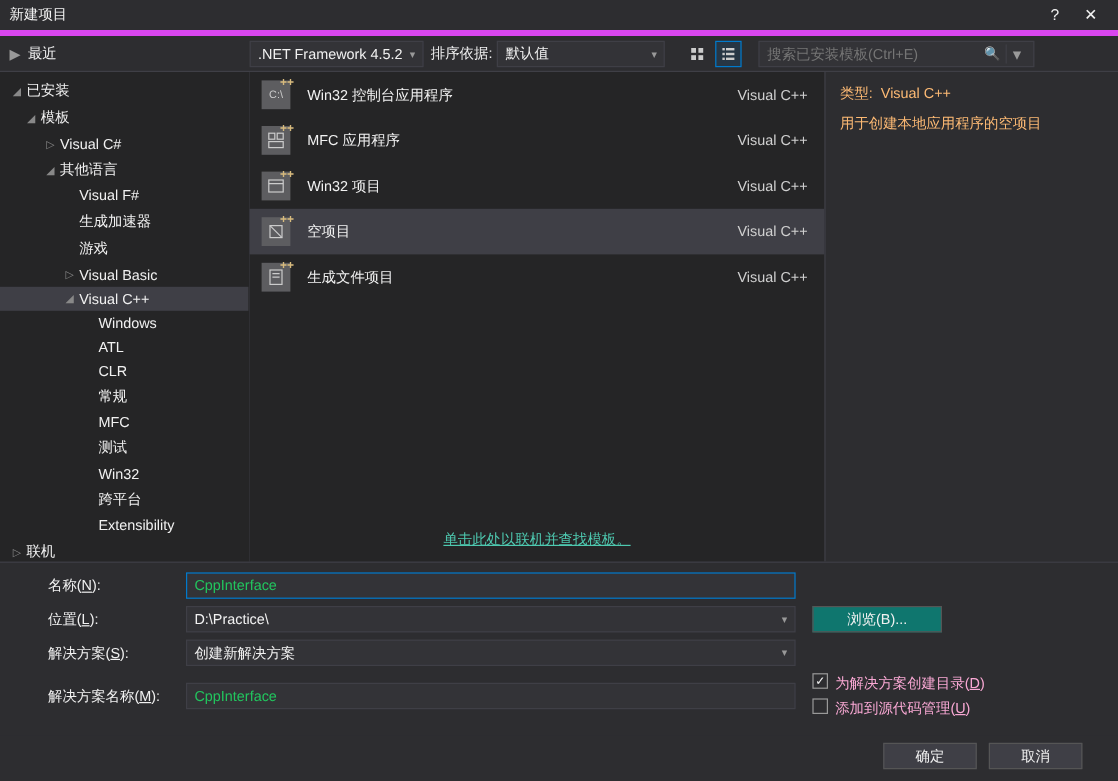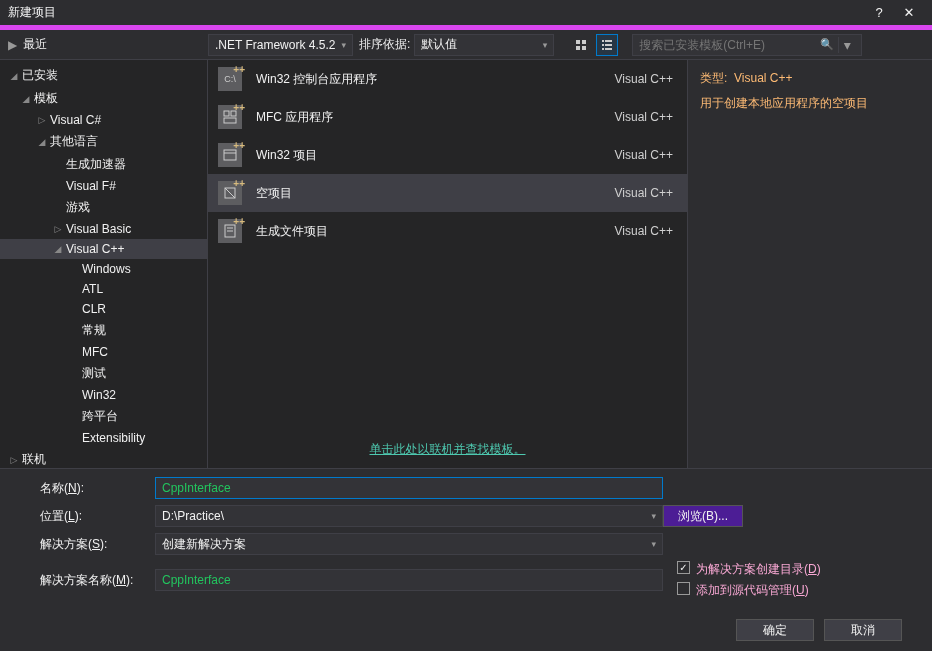--- a/index.html
+++ b/index.html
@@ -40,21 +40,21 @@
 .tpl-footer-link a { color: #4ec9b0; text-decoration: underline; cursor: pointer; font-size: 12px; font-family: Liberation Serif, serif; }
 .detail-panel { width: 245px; background: #2d2d30; padding: 10px 12px; border-left: 1px solid #3f3f46; }
 .detail-row { font-size: 12px; color: #fdba74; margin-bottom: 8px; }
 .bottom-panel { background: #2d2d30; border-top: 1px solid #3f3f46; padding: 8px 14px 8px 40px; }
 .form-row { display: flex; align-items: center; margin-bottom: 6px; }
 .form-label { width: 115px; color: #f1f1f1; font-size: 12px; }
 .textbox { flex: 1; max-width: 508px; background: #333337; border: 1px solid #3f3f46; color: #22c55e; height: 22px; padding: 0 6px; font-size: 12px; }
 .textbox.hl { border: 1px solid #007acc; }
 .combo { flex: 1; max-width: 508px; background: #333337; border: 1px solid #3f3f46; color: #f1f1f1; height: 22px; padding: 0 6px; font-size: 12px; display: flex; align-items: center; }
 .combo .c-arrow { margin-left: auto; font-size: 9px; color: #999; }
-.browse-btn { background: #4c1d95; border: 1px solid #555; color: #f1f1f1; height: 22px; padding: 0 14px; font-size: 12px; }
+.browse-btn { margin-left: 14px; background: #0f766e; border: 1px solid #555; color: #f1f1f1; height: 22px; padding: 0 28px; font-size: 12px; }
 .checkbox-area { margin-left: 14px; display: flex; flex-direction: column; gap: 4px; }
 .checkbox-row { display: flex; align-items: flex-start; gap: 6px; color: #f9a8d4; font-size: 12px; }
 .cb { width: 13px; height: 13px; border: 1px solid #999; display: inline-flex; align-items: center; justify-content: center; font-size: 10px; }
 .cb.checked::after { content: "✓"; color: #f1f1f1; }
 .dlg-buttons { display: flex; justify-content: flex-end; padding: 6px 30px 10px 0; gap: 10px; }
 .dlg-btn { background: #3f3f46; border: 1px solid #555; color: #f1f1f1; height: 22px; padding: 0 26px; font-size: 12px; }
 </style>
 </head>
 <body>
 
@@ -118,25 +118,25 @@
     <div class="tree-item indent-2">
         <span class="tw">▷</span>
         <span>Visual C#</span>
       </div>
     <div class="tree-item indent-2">
         <span class="tw">◢</span>
         <span>其他语言</span>
       </div>
     <div class="tree-item indent-3">
         <span class="tw"></span>
+        <span>Visual F#</span>
+      </div>
+    <div class="tree-item indent-3">
+        <span class="tw"></span>
         <span>生成加速器</span>
-      </div>
-    <div class="tree-item indent-3">
-        <span class="tw"></span>
-        <span>Visual F#</span>
       </div>
     <div class="tree-item indent-3">
         <span class="tw"></span>
         <span>游戏</span>
       </div>
     <div class="tree-item indent-3">
         <span class="tw">▷</span>
         <span>Visual Basic</span>
       </div>
     <div class="tree-item indent-3 selected">

